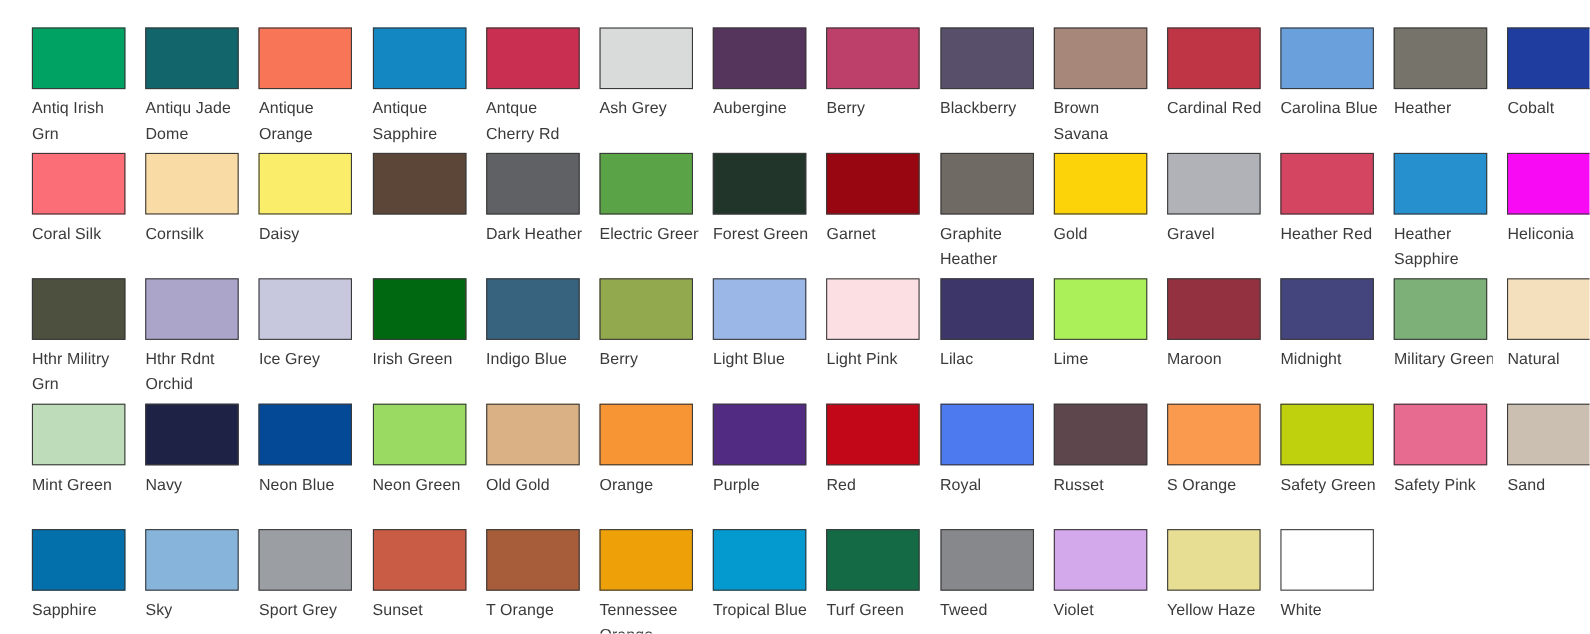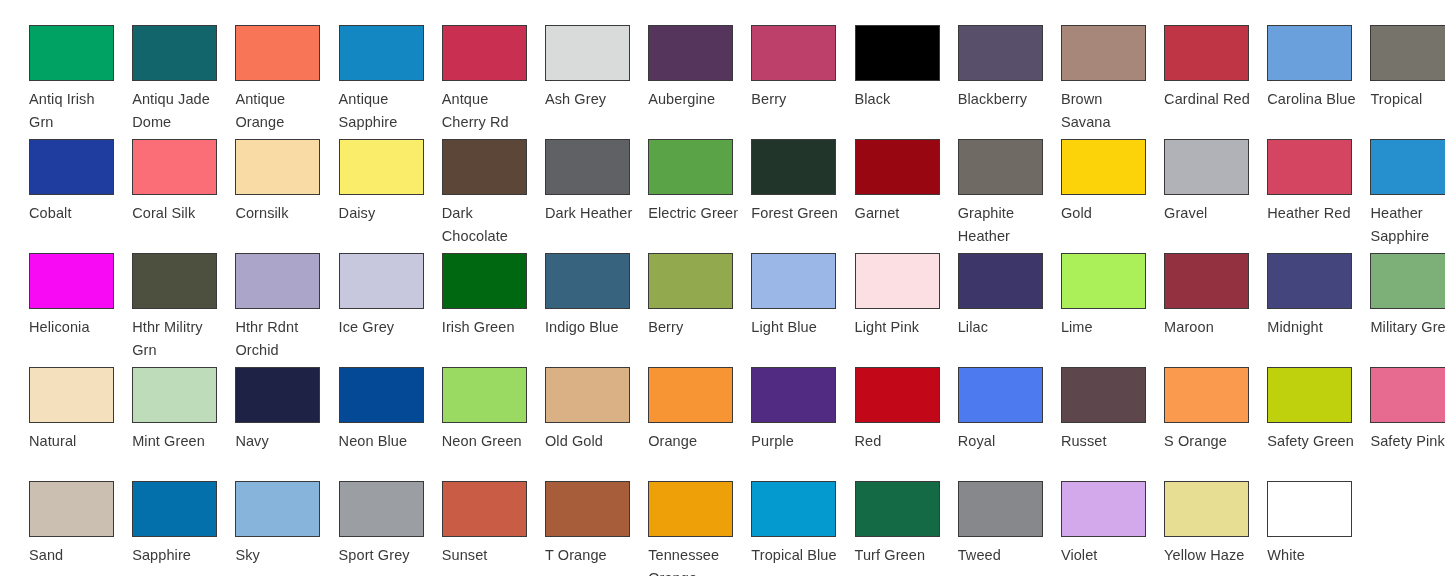--- a/index.html
+++ b/index.html
@@ -80,62 +80,57 @@
     </div>
     <div class="swatch-cell">
       <span class="swatch-chip" style="background-color: rgb(86, 53, 92);"></span>
       <span class="swatch-label">Aubergine</span>
     </div>
     <div class="swatch-cell">
       <span class="swatch-chip" style="background-color: rgb(188, 64, 105);"></span>
       <span class="swatch-label">Berry</span>
     </div>
     <div class="swatch-cell">
-      <span class="swatch-chip" style="background-color: rgb(0, 0, 0);"></span>
-      <span class="swatch-label">Black</span>
-    </div>
-    <div class="swatch-cell">
       <span class="swatch-chip" style="background-color: rgb(88, 80, 106);"></span>
       <span class="swatch-label">Blackberry</span>
     </div>
     <div class="swatch-cell">
       <span class="swatch-chip" style="background-color: rgb(166, 135, 121);"></span>
       <span class="swatch-label">Brown Savana</span>
     </div>
     <div class="swatch-cell">
       <span class="swatch-chip" style="background-color: rgb(192, 53, 70);"></span>
       <span class="swatch-label">Cardinal Red</span>
     </div>
     <div class="swatch-cell">
       <span class="swatch-chip" style="background-color: rgb(106, 161, 221);"></span>
       <span class="swatch-label">Carolina Blue</span>
     </div>
     <div class="swatch-cell">
       <span class="swatch-chip" style="background-color: rgb(118, 115, 107);"></span>
-      <span class="swatch-label">Tropical</span>
+      <span class="swatch-label">Heather</span>
     </div>
     <div class="swatch-cell">
       <span class="swatch-chip" style="background-color: rgb(31, 61, 158);"></span>
       <span class="swatch-label">Cobalt</span>
     </div>
     <div class="swatch-cell">
       <span class="swatch-chip" style="background-color: rgb(251, 110, 120);"></span>
       <span class="swatch-label">Coral Silk</span>
     </div>
     <div class="swatch-cell">
       <span class="swatch-chip" style="background-color: rgb(248, 219, 165);"></span>
       <span class="swatch-label">Cornsilk</span>
     </div>
     <div class="swatch-cell">
       <span class="swatch-chip" style="background-color: rgb(249, 237, 106);"></span>
       <span class="swatch-label">Daisy</span>
     </div>
     <div class="swatch-cell">
       <span class="swatch-chip" style="background-color: rgb(91, 70, 55);"></span>
-      <span class="swatch-label">Dark Chocolate</span>
     </div>
     <div class="swatch-cell">
       <span class="swatch-chip" style="background-color: rgb(96, 97, 100);"></span>
       <span class="swatch-label">Dark Heather</span>
     </div>
     <div class="swatch-cell">
       <span class="swatch-chip" style="background-color: rgb(91, 163, 71);"></span>
       <span class="swatch-label">Electric Green</span>
     </div>
     <div class="swatch-cell">

